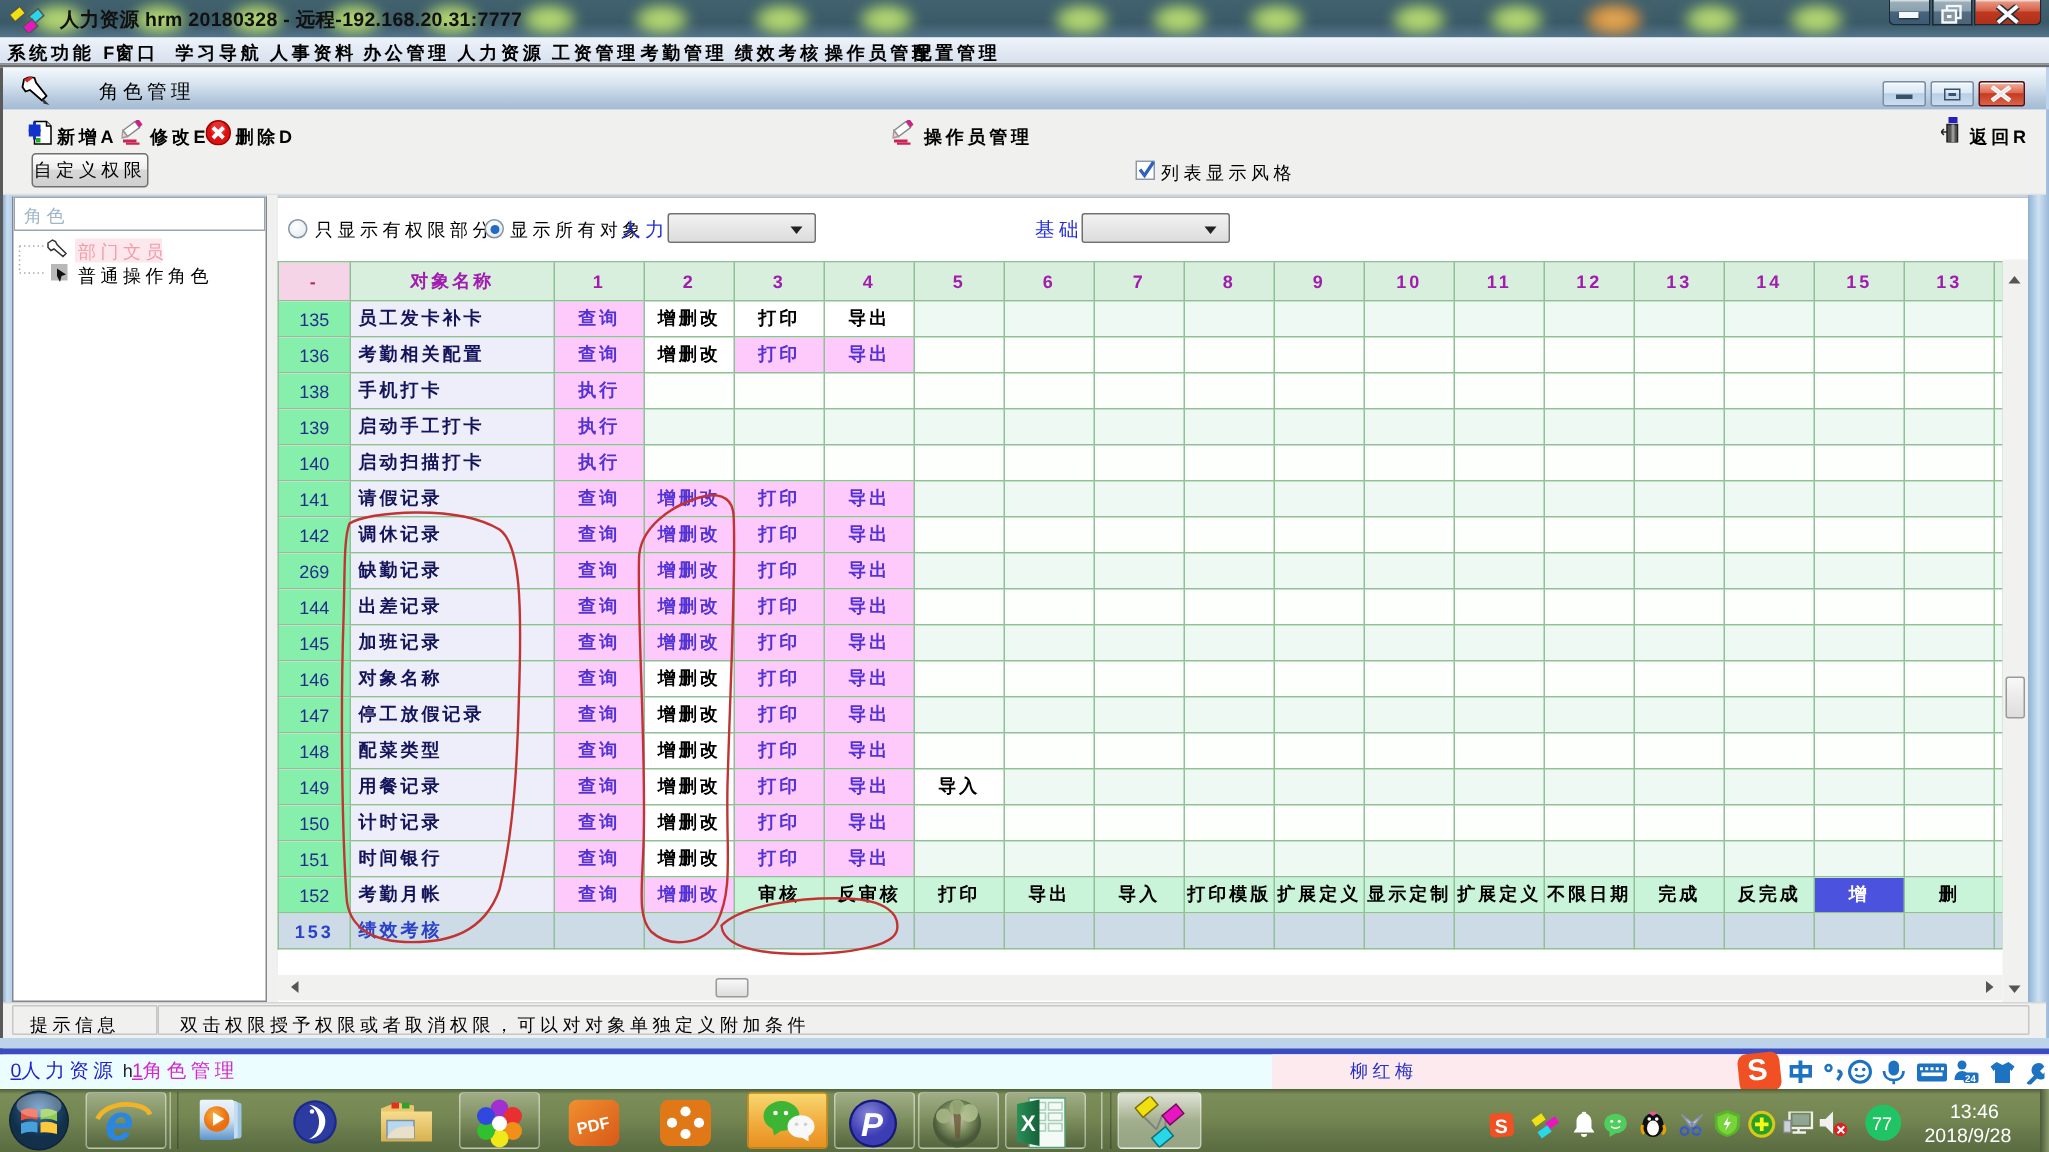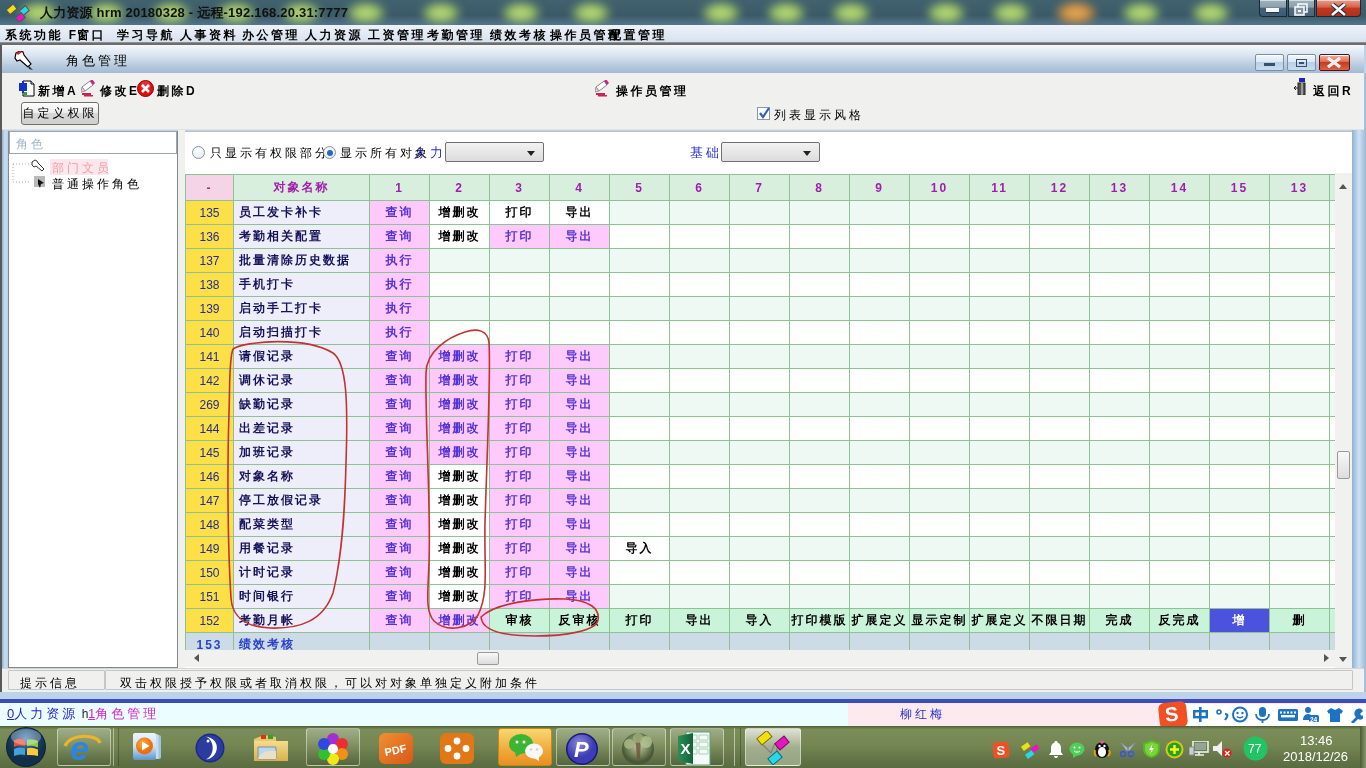--- a/index.html
+++ b/index.html
@@ -42,21 +42,21 @@
 
 #rpanel{left:185px;top:131px;width:1167px;height:537px;background:#fff;border-top:1px solid #c0c0c0}
 .radio{position:absolute;width:13px;height:13px;border-radius:50%;border:1px solid #8494a5;background:radial-gradient(circle at 40% 35%,#fff,#dfe8ef)}
 .blue{color:#2430d4}
 .dd{position:absolute;width:99px;height:20px;border:1px solid #707070;border-radius:2px;background:linear-gradient(180deg,#f2f2f2,#dcdcdc)}
 .dd:after{content:"";position:absolute;right:8px;top:8px;border:4px solid transparent;border-top:5px solid #222}
 
 #tbl{position:absolute;left:185px;top:174px;border-collapse:collapse;table-layout:fixed;font-size:12px}
 #tbl td{border:1px solid #8fc096;overflow:hidden;white-space:nowrap;padding:0;text-align:center;height:24px;font-weight:bold;letter-spacing:2px}
 #tbl tr.hdr td{height:26px;background:#d9efdd;color:#a21caf;font-weight:bold}
-#tbl td.num{background:#fde047;color:#232e8a;font-weight:normal;letter-spacing:0}
+#tbl td.num{background:#86efac;color:#232e8a;font-weight:normal;letter-spacing:0}
 #tbl td.name{background:#eeeefb;color:#14145a;text-align:left;padding-left:5px}
 #tbl td.p{background:#fec9fb;color:#5433d6}
 #tbl td.w{background:#fff;color:#000}
 #tbl td.g{background:#c9f4d9;color:#000}
 #tbl td.sel{background:#4a52de;color:#fff}
 #tbl tr.odd td.e{background:#eff9f4}
 #tbl tr.even td.e{background:#fdfffd}
 #tbl tr.last td{background:#ccdbe6;color:#2b42c8}
 
 .sb{position:absolute;background:#f1f1f0}
@@ -287,41 +287,20 @@
         <td class="e"></td>
         <td class="e"></td>
       </tr>
 <tr class="even">
         <td class="num">136</td>
         <td class="name cjk">考勤相关配置</td>
         <td class="p">查询</td>
         <td class="w">增删改</td>
         <td class="p">打印</td>
         <td class="p">导出</td>
-        <td class="e"></td>
-        <td class="e"></td>
-        <td class="e"></td>
-        <td class="e"></td>
-        <td class="e"></td>
-        <td class="e"></td>
-        <td class="e"></td>
-        <td class="e"></td>
-        <td class="e"></td>
-        <td class="e"></td>
-        <td class="e"></td>
-        <td class="e"></td>
-        <td class="e"></td>
-      </tr>
-<tr class="odd">
-        <td class="num">137</td>
-        <td class="name cjk">批量清除历史数据</td>
-        <td class="p">执行</td>
-        <td class="e"></td>
-        <td class="e"></td>
-        <td class="e"></td>
         <td class="e"></td>
         <td class="e"></td>
         <td class="e"></td>
         <td class="e"></td>
         <td class="e"></td>
         <td class="e"></td>
         <td class="e"></td>
         <td class="e"></td>
         <td class="e"></td>
         <td class="e"></td>
@@ -973,14 +952,14 @@
 <svg class="abs" style="left:1213px;top:740px" width="20" height="18" viewBox="0 0 20 18">
     <path d="M0 6h4l5-5v15l-5-5H0z" fill="#f0f0f0"></path>
     <circle cx="14" cy="13" r="4.5" fill="#e02020"></circle>
     <path d="M12 11l4.5 4.5M16.5 11L12 15.5" stroke="#fff" stroke-width="1.4"></path>
   </svg>
 <svg class="abs" style="left:1243px;top:736px" width="25" height="25" viewBox="0 0 25 25">
     <circle cx="12.5" cy="12.5" r="12" fill="#20c464"></circle>
     <text x="5" y="17" font-size="12" fill="#fff">77</text>
   </svg>
 <div class="tray" style="left:1300px;top:733px;font-size:13px">13:46</div>
-<div class="tray" style="left:1283px;top:749px;font-size:13px">2018/12/26</div>
+<div class="tray" style="left:1283px;top:749px;font-size:13px">2018/9/28</div>
 <div class="abs" style="left:1360px;top:726px;width:6px;height:42px;background:linear-gradient(90deg,#4a5a38,#8a9a6a)"></div>
 
 </body></html>

